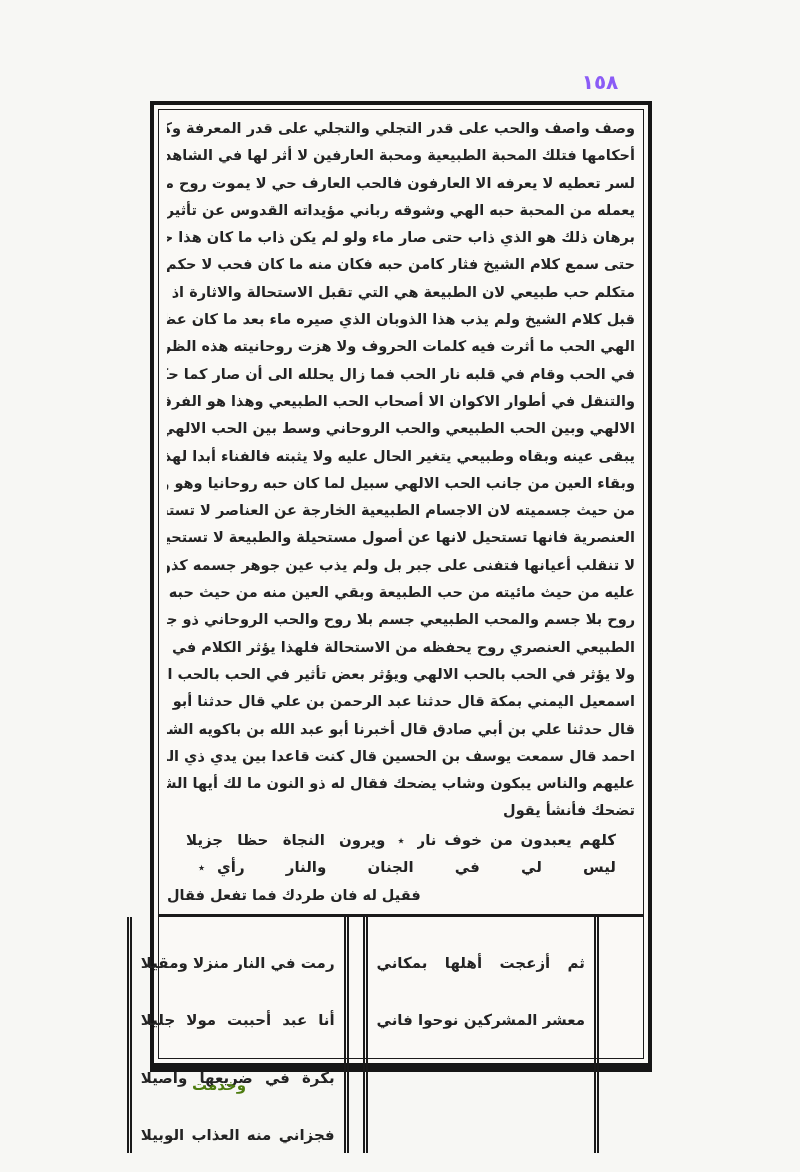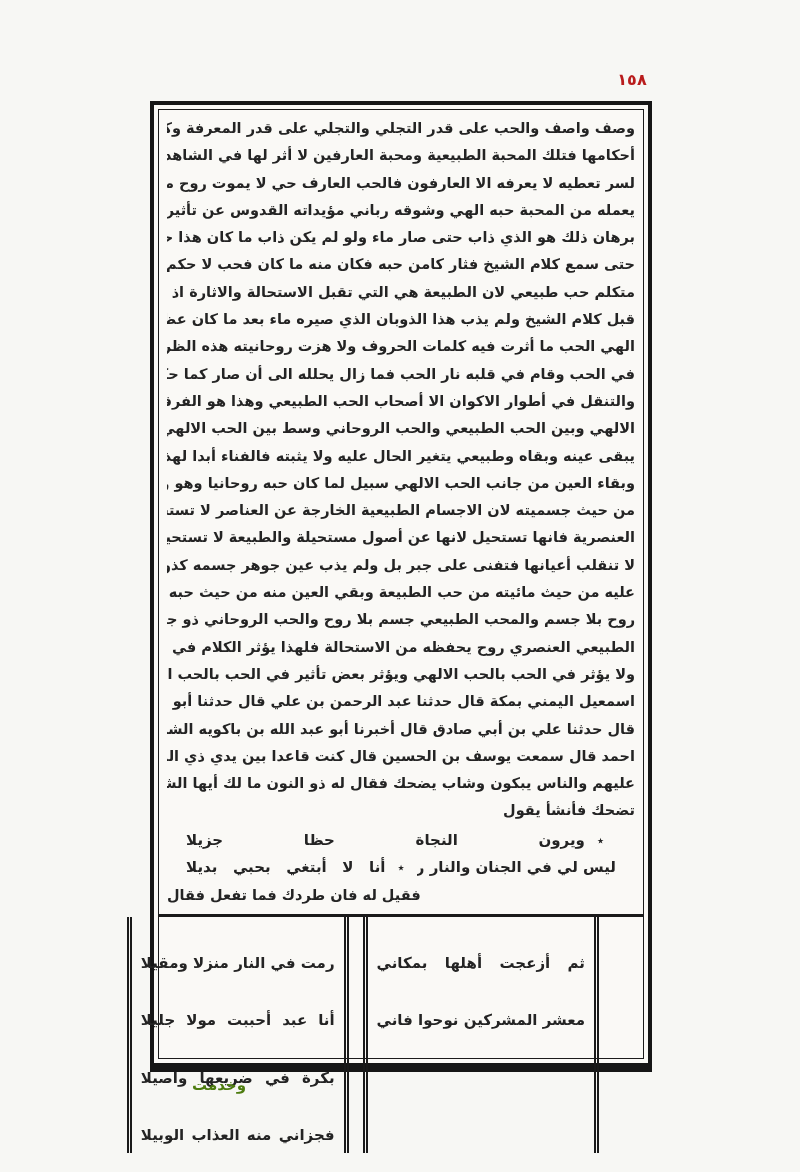--- a/index.html
+++ b/index.html
@@ -5,22 +5,22 @@
   html,body{margin:0;padding:0;}
   body{
     width:800px;height:1172px;
     background:#f7f7f4;
     font-family:"DejaVu Sans",sans-serif;
     position:relative;
     overflow:hidden;
   }
   .page{position:absolute;inset:0;}
   .page-number{
-    position:absolute;top:70px;left:602px;width:60px;
-    text-align:center;font-size:16px;font-weight:bold;color:#b91c1c;
+    position:absolute;top:70px;left:570px;width:60px;
+    text-align:center;font-size:20px;font-weight:bold;color:#8b5cf6;
     direction:rtl;
   }
   .frame{
     position:absolute;left:150px;top:101px;width:502px;height:971px;
     box-sizing:border-box;
     border:4px solid #161616;
     border-bottom-width:9px;
     background:#faf9f6;
   }
   .inner{
@@ -118,27 +118,27 @@
           <div class="tline">ولا يؤثر في الحب بالحب الالهي ويؤثر بعض تأثير في الحب بالحب الروحاني (حدثنا) محمد بن</div>
           <div class="tline">اسمعيل اليمني بمكة قال حدثنا عبد الرحمن بن علي قال حدثنا أبو بكر بن حبيب العامري</div>
           <div class="tline">قال حدثنا علي بن أبي صادق قال أخبرنا أبو عبد الله بن باكويه الشيرازي قال اخبرنا بكران بن</div>
           <div class="tline">احمد قال سمعت يوسف بن الحسين قال كنت قاعدا بين يدي ذي النون وحوله ناس وهو يتكلم</div>
           <div class="tline">عليهم والناس يبكون وشاب يضحك فقال له ذو النون ما لك أيها الشاب الناس يبكون وأنت</div>
           <div class="tline short">تضحك فأنشأ يقول</div>
         </div>
 
       <div class="poetry" id="poetryBlock">
           <div class="p-row">
+            <span class="p-first">كلهم يعبدون من خوف نار</span>
             <span class="p-sep">٭</span>
             <span class="p-second">ويرون النجاة حظا جزيلا</span>
           </div>
           <div class="p-row">
             <span class="p-first">ليس لي في الجنان والنار رأي</span>
             <span class="p-sep">٭</span>
-            <span class="p-second">أنا لا أبتغي بحبي بديلا</span>
           </div>
         </div>
 
       <div class="after-line">فقيل له فان طردك فما تفعل فقال</div>
 
       <div class="rule"></div>
 
       <div class="verse-table">
         <div class="vcol">
             <div class="vline short">ثم أزعجت أهلها بمكاني</div>

